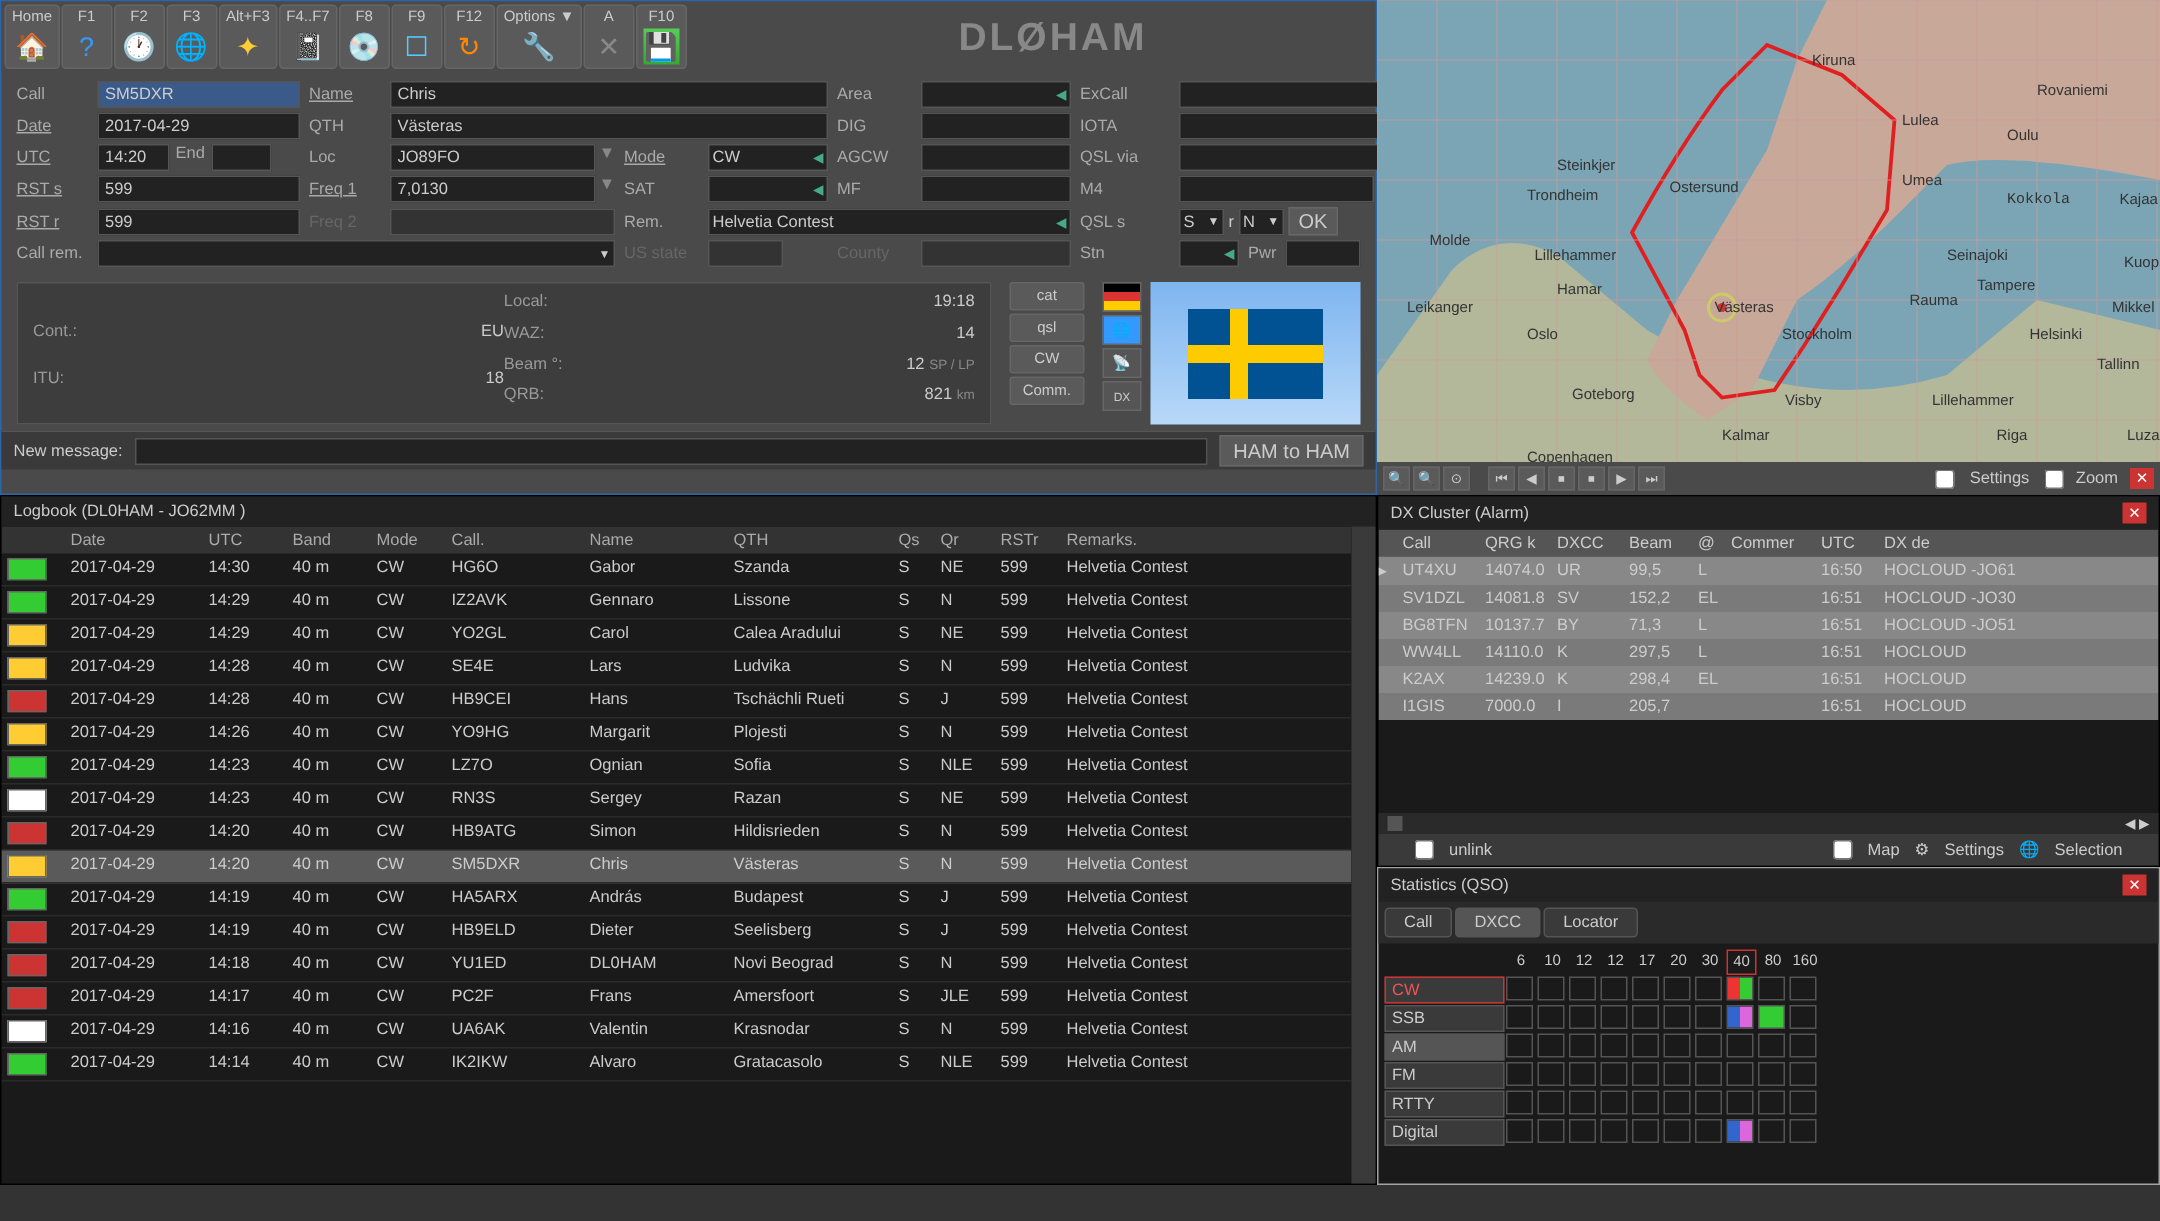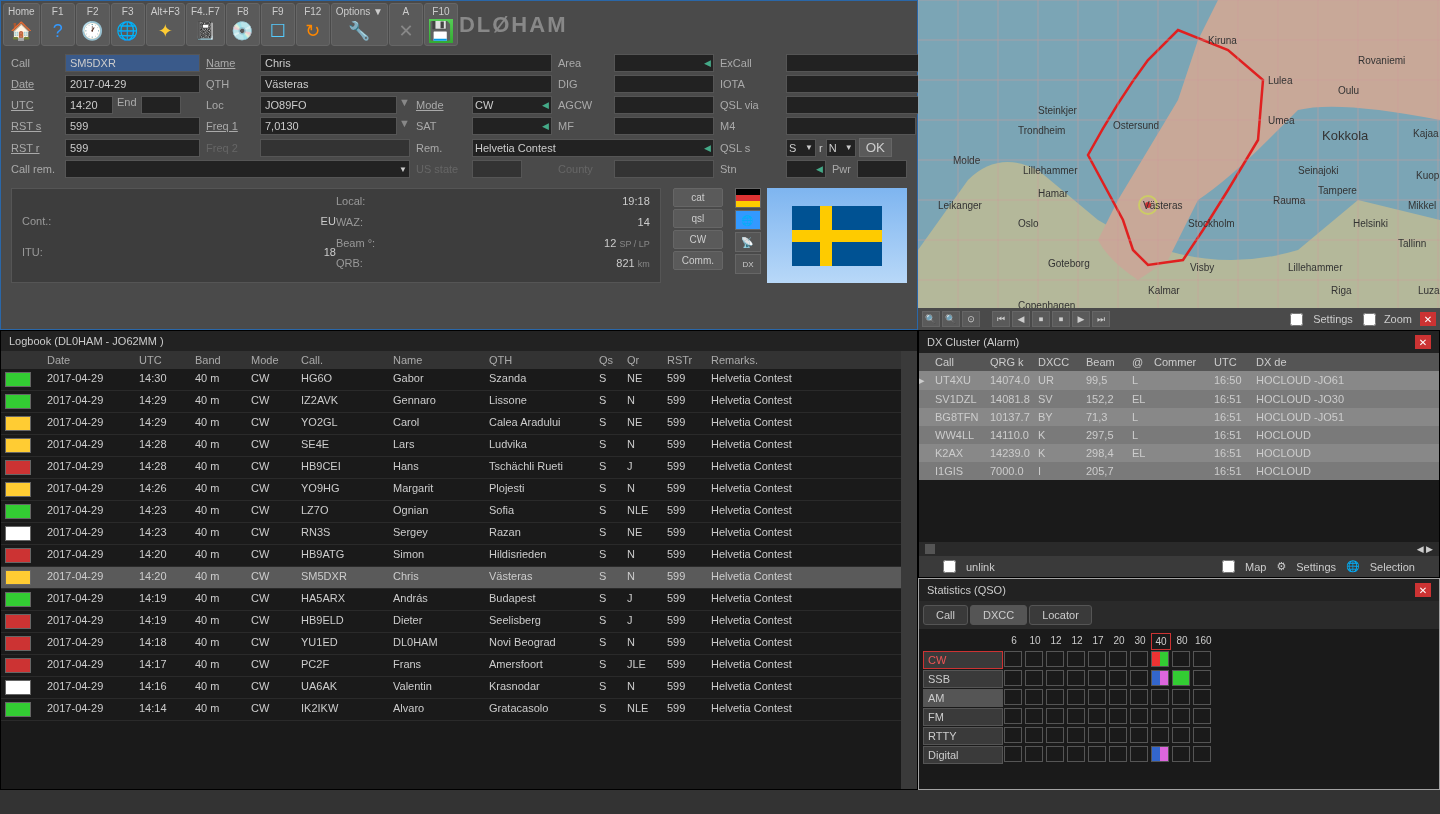--- a/index.html
+++ b/index.html
@@ -5,21 +5,21 @@
 * { box-sizing: border-box; margin: 0; padding: 0; }
 body { font-family: Arial, sans-serif; font-size: 11px; background: #333; color: #ccc; width: 1440px; height: 814px; overflow: hidden; }
 .main-container { display: flex; flex-direction: column; height: 726px; }
 .top-section { display: flex; height: 332px; }
 .left-top { width: 918px; background: #4a4a4a; border: 1px solid #2a67a8; }
 .right-top { width: 522px; background: #4a4a4a; }
 .toolbar { display: flex; background: #4a4a4a; padding: 2px; gap: 1px; align-items: flex-start; }
 .tool-btn { display: flex; flex-direction: column; align-items: center; padding: 2px 4px; background: #5a5a5a; border: 1px solid #666; border-radius: 3px; cursor: pointer; min-width: 34px; }
 .tool-btn .label { font-size: 10px; color: #ccc; margin-bottom: 2px; }
 .tool-btn .icon { width: 24px; height: 24px; display: flex; align-items: center; justify-content: center; font-size: 18px; }
-.callsign-title { font-size: 22px; color: #888; font-weight: bold; align-self: center; letter-spacing: 2px; }
+.callsign-title { font-size: 26px; color: #888; font-weight: bold; margin-left: 180px; align-self: center; letter-spacing: 2px; }
 .form-area { padding: 6px 10px; display: grid; grid-template-columns: 48px 135px 48px 150px 50px 80px 50px 100px 60px 160px; gap: 3px 6px; align-items: center; }
 .form-label { color: #aaa; font-size: 11px; }
 .form-label.u { text-decoration: underline; }
 .form-input { background: #222; border: 1px solid #555; color: #ccc; padding: 2px 4px; height: 18px; font-size: 11px; width: 100%; }
 .form-input.selected { background: #3a5a8a; }
 .dropdown { background: #222; border: 1px solid #555; color: #ccc; padding: 1px 2px; height: 18px; font-size: 11px; width: 100%; display: flex; align-items: center; justify-content: space-between; }
 .dropdown .arrow { color: #4a8; font-size: 9px; }
 .info-panel { margin: 4px 10px; background: #3d3d3d; border: 1px solid #555; padding: 6px 10px; display: flex; }
 .info-col { display: grid; grid-template-columns: 60px 1fr; gap: 2px 8px; }
 .info-col.c1 { flex: 1.4; }
@@ -300,20 +300,25 @@
           <div class="flag-img">
             <svg width="90" height="60" viewBox="0 0 90 60">
                 <rect width="90" height="60" fill="#005293"></rect>
                 <rect x="28" width="12" height="60" fill="#fecb00"></rect>
                 <rect y="24" width="90" height="12" fill="#fecb00"></rect>
               </svg>
           </div>
         </div>
       </div>
 
+      <div class="msg-bar">
+        <span>New message:</span>
+        <input class="msg-input" style="">
+        <button style="background:#5a5a5a;border:1px solid #666;color:#ccc;padding:2px 8px">HAM to HAM</button>
+      </div>
     </div>
 
     <div class="right-top">
       <div class="map-area">
         <svg width="522" height="308" style="position:absolute">
           <defs>
               <pattern id="grid" width="40" height="40" patternUnits="userSpaceOnUse">
                 <rect width="40" height="40" fill="none" stroke="#c99" stroke-width="0.5"></rect>
               </pattern>
             </defs>
@@ -325,21 +330,21 @@
           <circle cx="230" cy="205" r="9" fill="none" stroke="#cc6" stroke-width="2"></circle>
           <circle cx="230" cy="205" r="3" fill="#c33"></circle>
         </svg>
         <div id="map-cities" style="position:absolute;width:100%;height:100%">
             <span style="position: absolute; left: 290px; top: 35px; font-size: 10px; color: rgb(51, 51, 51);">Kiruna</span>
             <span style="position: absolute; left: 440px; top: 55px; font-size: 10px; color: rgb(51, 51, 51);">Rovaniemi</span>
             <span style="position: absolute; left: 350px; top: 75px; font-size: 10px; color: rgb(51, 51, 51);">Lulea</span>
             <span style="position: absolute; left: 420px; top: 85px; font-size: 10px; color: rgb(51, 51, 51);">Oulu</span>
             <span style="position: absolute; left: 195px; top: 120px; font-size: 10px; color: rgb(51, 51, 51);">Ostersund</span>
             <span style="position: absolute; left: 350px; top: 115px; font-size: 10px; color: rgb(51, 51, 51);">Umea</span>
-            <span style="position: absolute; left: 404px; top: 128px; font-size: 13px; color: rgb(51, 51, 51);">Kokkola</span>
+            <span style="position: absolute; left: 420px; top: 128px; font-size: 10px; color: rgb(51, 51, 51); font-family: Liberation Mono, monospace;">Kokkola</span>
             <span style="position: absolute; left: 495px; top: 128px; font-size: 10px; color: rgb(51, 51, 51);">Kajaa</span>
             <span style="position: absolute; left: 120px; top: 105px; font-size: 10px; color: rgb(51, 51, 51);">Steinkjer</span>
             <span style="position: absolute; left: 100px; top: 125px; font-size: 10px; color: rgb(51, 51, 51);">Trondheim</span>
             <span style="position: absolute; left: 35px; top: 155px; font-size: 10px; color: rgb(51, 51, 51);">Molde</span>
             <span style="position: absolute; left: 105px; top: 165px; font-size: 10px; color: rgb(51, 51, 51);">Lillehammer</span>
             <span style="position: absolute; left: 380px; top: 165px; font-size: 10px; color: rgb(51, 51, 51);">Seinajoki</span>
             <span style="position: absolute; left: 498px; top: 170px; font-size: 10px; color: rgb(51, 51, 51);">Kuop</span>
             <span style="position: absolute; left: 400px; top: 185px; font-size: 10px; color: rgb(51, 51, 51);">Tampere</span>
             <span style="position: absolute; left: 490px; top: 200px; font-size: 10px; color: rgb(51, 51, 51);">Mikkel</span>
             <span style="position: absolute; left: 120px; top: 188px; font-size: 10px; color: rgb(51, 51, 51);">Hamar</span>

